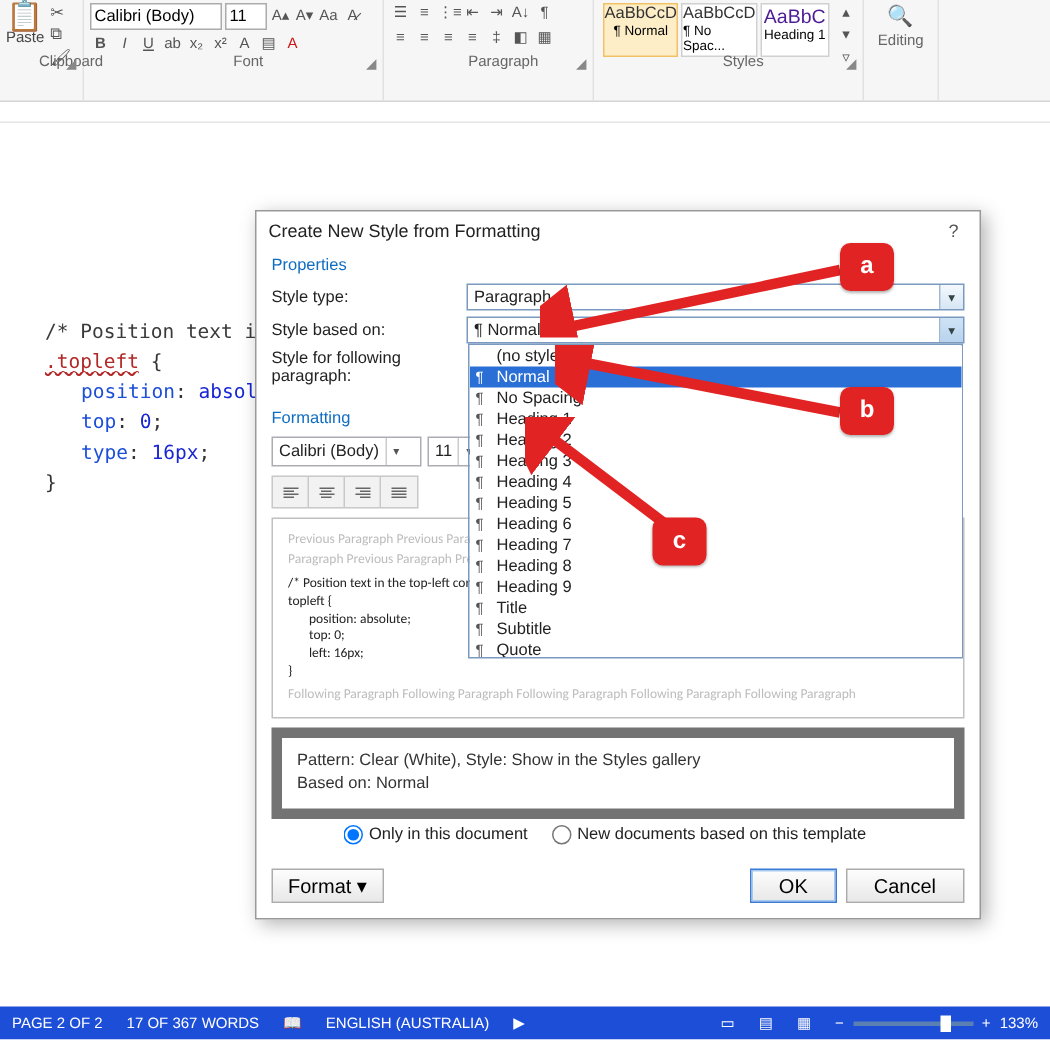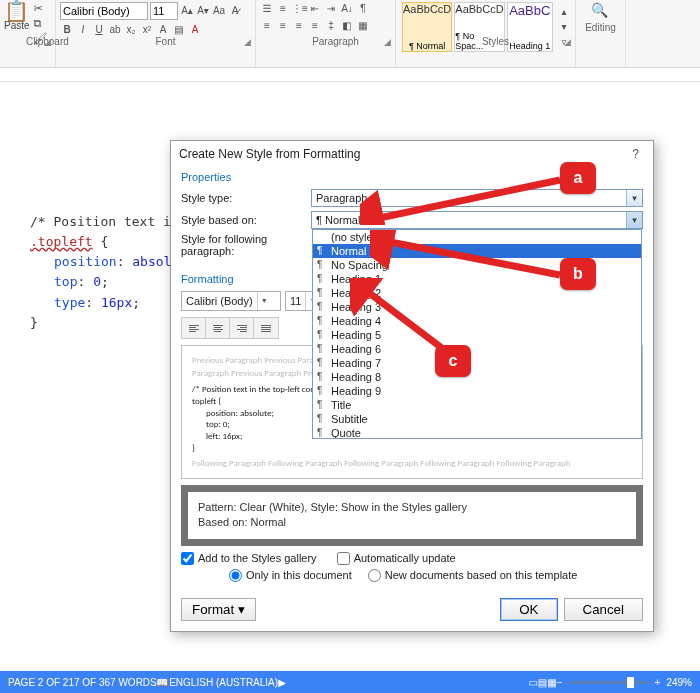--- a/index.html
+++ b/index.html
@@ -49,22 +49,22 @@
   .font-group { width: 200px; }
   .font-row { display:flex; align-items:center; gap:2px; margin-bottom:3px;}
   .font-combo { border:1px solid #ababab; height:18px; font-size:11px; padding:0 2px; background:#fff;}
   .font-combo.name { width: 88px; }
   .font-combo.size { width: 28px; }
   .pick { width:14px; height:14px; font-size:10px; color:#555; cursor:pointer; text-align:center; line-height:14px;}
   .paragraph-group { width: 140px; }
   .styles-group { width: 180px; padding-left:6px;}
   .style-tiles { display:flex; gap:2px; }
   .style-tile {
-    border:1px solid #d0d0d0; width:52px; height:50px;
-    display:flex; flex-direction:column; justify-content:space-between; align-items:center;
+    border:1px solid #d0d0d0; width:52px; height:36px;
+    display:flex; flex-direction:column; justify-content:flex-start; align-items:center;
     font-size:9px; cursor:pointer; background:#fff;
   }
   .style-tile.sel { border:1px solid #f1c165; background:#fdeec8; }
   .style-tile .prev { font-size:11px; color:#333;}
   .style-tile.h1 .prev { color:#4c1d95; font-size:13px;}
   .editing-group { width: 50px; text-align:center;}
   .editing-group .ic { font-size:14px; display:block; margin-bottom:4px; color:#444;}
   
   
   .ruler { height:14px; background:#fff; border-bottom:1px solid #e5e5e5; }
@@ -104,21 +104,21 @@
   }
   .combo .cval { flex:1; padding:0 4px; line-height:16px;}
   .combo .cbtn { width:16px; background:linear-gradient(#f4f8fc,#d7e6f5); border-left:1px solid #9fb8d4; text-align:center; font-size:9px; line-height:16px; color:#344; cursor:pointer;}
   .combo.open .cbtn { background:linear-gradient(#cfe3f5,#b8d3ee);}
   .dropdown-list {
     position:absolute; left:0; right:0; top:17px;
     border:1px solid #7a9ac0; background:#fff; z-index:5;
     max-height: 210px; overflow-y:auto;
   }
   .dropdown-list .opt {
-    padding:1px 4px; display:flex; align-items:flex-start; gap:4px; cursor:pointer;
+    padding:1px 4px; display:flex; align-items:flex-end; gap:4px; cursor:pointer;
     font-size:11px;
   }
   .dropdown-list .opt .pi { font-size:10px; color:#555; width:10px;}
   .dropdown-list .opt.hl { background:#2a6fd6; color:#fff;}
   .dropdown-list .opt.hl .pi { color:#fff;}
   .dropdown-list::-webkit-scrollbar { width:14px; }
   .dropdown-list::-webkit-scrollbar-thumb { background:#cdd8e4; border:1px solid #a9b9cb;}
   
   .fmt-row { display:flex; align-items:center; gap:4px; }
   .fmt-combo { border:1px solid #abadb3; height:20px; display:flex; align-items:center; }
@@ -157,22 +157,22 @@
     position:absolute; width:36px; height:32px; background:#e22323; border-radius:7px;
     color:#fff; font-size:16px; font-weight:bold; text-align:center; line-height:32px;
     box-shadow: 0 1px 2px rgba(0,0,0,.3);
     z-index:20;
   }
   .arrow { position:absolute; z-index:15; pointer-events:none;}
   
   
   .statusbar {
     position:absolute; left:0; right:0; bottom:0; height:22px;
-    background:#3b82f6; color:#fff; font-size:10px;
-    display:flex; align-items:center; padding:0 8px; gap:0;
+    background:#1d4ed8; color:#fff; font-size:10px;
+    display:flex; align-items:center; padding:0 8px; gap:16px;
   }
   .statusbar .spacer { flex:1; }
   .statusbar .zoom { display:flex; align-items:center; gap:6px;}
   .zoom-track { width:80px; height:3px; background:#5a7fb3; position:relative;}
   .zoom-thumb { width:7px; height:11px; background:#fff; position:absolute; top:-4px; left:58px;}
   .hambars { display:inline-flex; flex-direction:column; gap:1px;}
   .hambars i { width:10px; height:1px; background:#666; display:block;}
 </style>
 </head>
 <body>
@@ -423,27 +423,20 @@
         <span class="in">position: absolute;</span>
         <span class="in">top: 0;</span>
         <span class="in">left: 16px;</span>
         <span>}</span>
       </div>
       <div class="gray">Following Paragraph Following Paragraph Following Paragraph Following Paragraph Following Paragraph</div>
     </div>
     <div class="desc-box">
       <div>Pattern: Clear (White), Style: Show in the Styles gallery</div>
       <div>Based on: Normal</div>
-    </div>
-    <div class="chk-row">
-      <input type="checkbox" checked="" style="">
-      <label>Add to the Styles gallery</label>
-      <span style="width:12px"></span>
-      <input type="checkbox" style="">
-      <label>Automatically update</label>
     </div>
     <div class="rad-row">
       <input type="radio" name="scope" checked="" style="">
       <label>Only in this document</label>
       <span style="width:8px"></span>
       <input type="radio" name="scope" style="">
       <label>New documents based on this template</label>
     </div>
   </div>
   <div class="dlg-footer">
@@ -483,15 +476,15 @@
   <span class="spacer"></span>
   <span>▭</span>
   <span>▤</span>
   <span>▦</span>
   <div class="zoom">
     <span>−</span>
     <div class="zoom-track">
         <div class="zoom-thumb"></div>
       </div>
     <span>+</span>
-    <span>249%</span>
+    <span>133%</span>
   </div>
 </div>
 
 </body></html>

